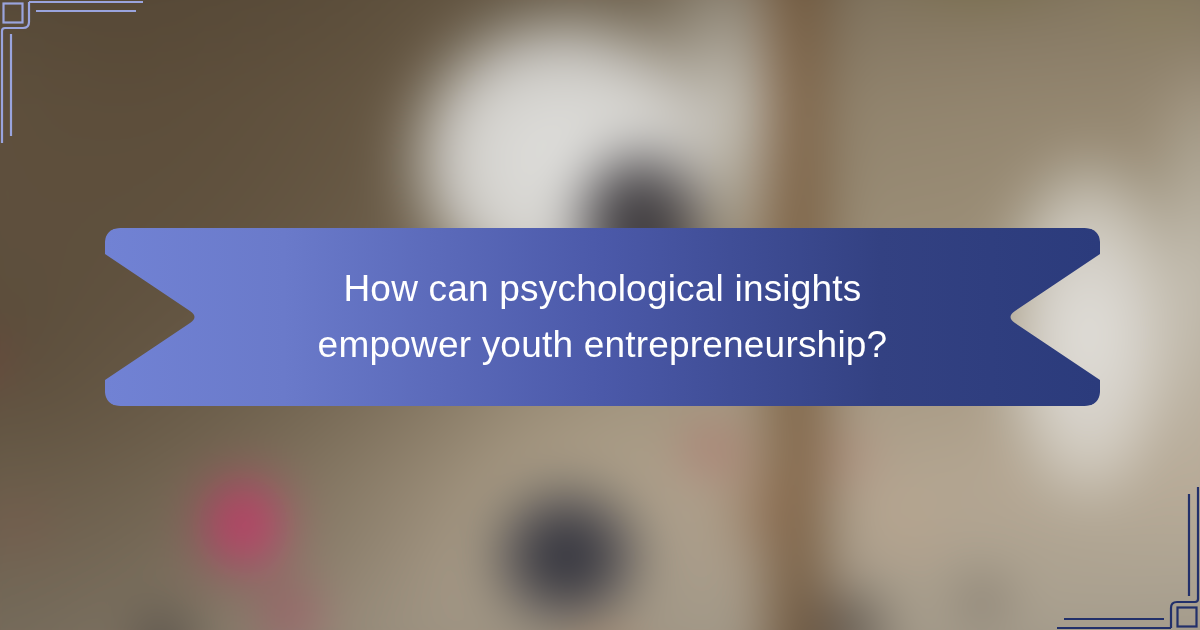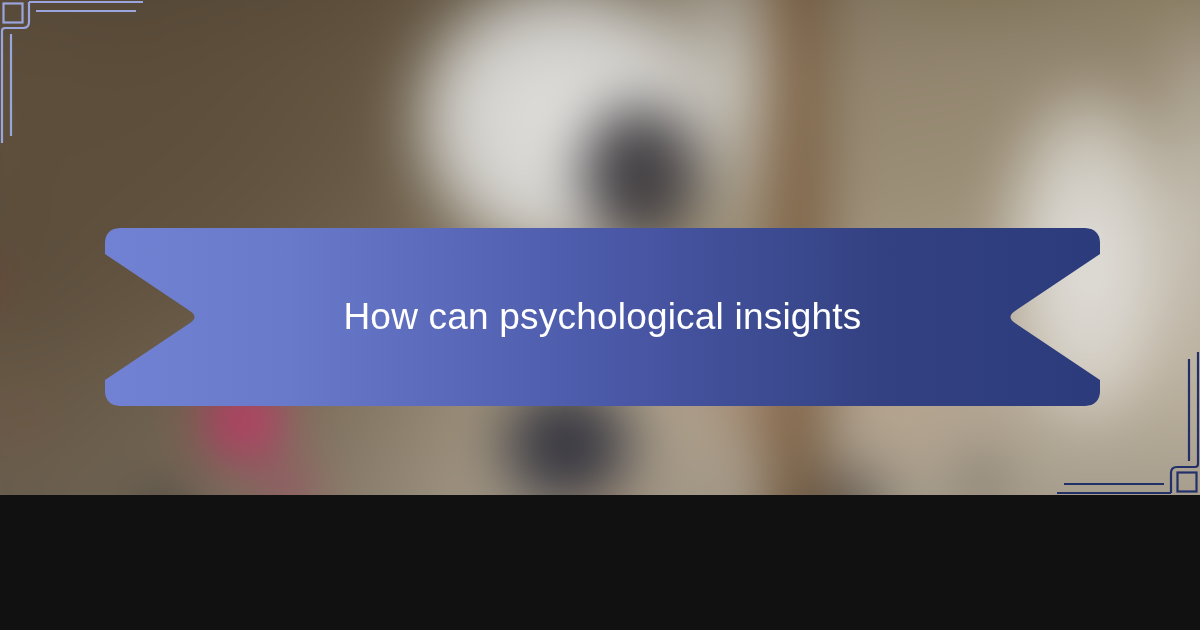--- a/index.html
+++ b/index.html
@@ -3,21 +3,21 @@
 <meta charset="utf-8">
 <style>
   html, body {
     margin: 0;
     padding: 0;
     background: #111;
   }
   #card {
     position: relative;
     width: 1200px;
-    height: 495px;
+    height: 630px;
     overflow: hidden;
     font-family: "Liberation Sans", sans-serif;
   }
 
   
   #bg {
     position: absolute;
     inset: -60px;
     background-color: #8d8070;
     filter: blur(26px) saturate(1.05);
@@ -211,16 +211,17 @@
           L 85 95
           Q 94 89 85 83
           L 0 26
           L 0 13
           Q 0 0 16 0
           Z" fill="url(#ribbonGrad2)"></path>
     </svg>
 
     <div id="banner-text">
       <span class="line">How can psychological insights</span>
+      <span class="line">empower youth entrepreneurship?</span>
     </div>
   </div>
 
 </div>
 
 </body></html>

